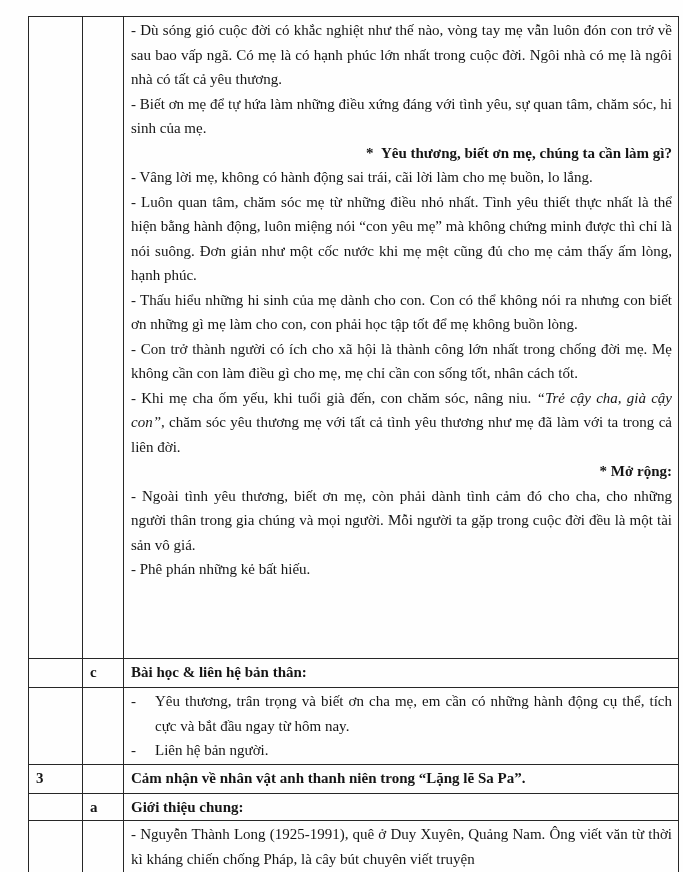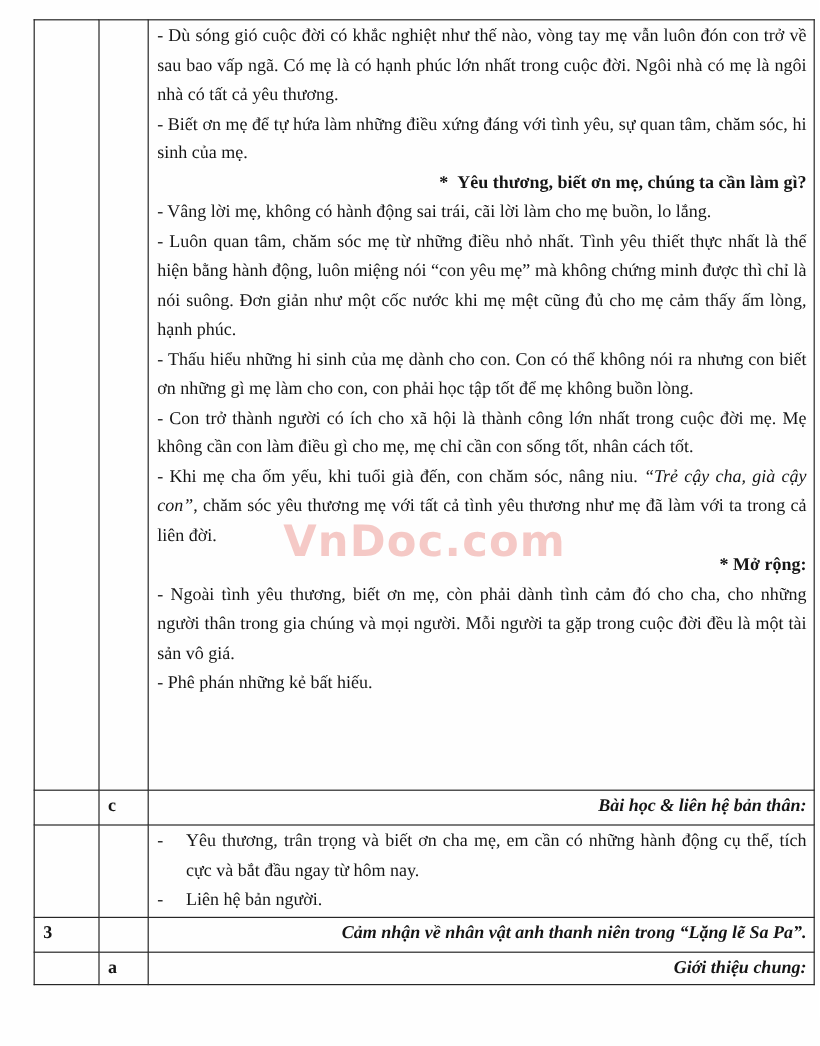--- a/index.html
+++ b/index.html
@@ -37,52 +37,51 @@
     padding:1px 6px 1px 7px;
     font-size:15px;
     line-height:24.5px;
     background:transparent;
   }
   td.c1{}
   td.c2{}
   p{margin:0;text-align:justify;}
   p.head{font-weight:bold;text-align:right;}
   .lbl{font-weight:bold;text-align:left;}
-  td.title-cell{font-weight:bold;text-align:right;font-style:italic;}
+  td.title-cell{font-weight:bold;text-align:left;}
   .bullet{display:flex;}
   .bullet .marker{flex:0 0 24px;}
   .bullet .btext{flex:1 1 auto;text-align:justify;}
   em{font-style:italic;}
 </style>
 </head>
 <body>
 
 <div class="page">
 
-  <div class="watermark">VnDoc.com</div>
 
   <table class="doc">
     <colgroup>
       <col style="width:54px">
       <col style="width:41px">
       <col style="width:555px">
     </colgroup>
     <tbody>
 
       <tr>
         <td class="c1" style="height:639px"></td>
         <td class="c2"></td>
         <td>
           <p>- Dù sóng gió cuộc đời có khắc nghiệt như thế nào, vòng tay mẹ vẫn luôn đón con trở về sau bao vấp ngã. Có mẹ là có hạnh phúc lớn nhất trong cuộc đời. Ngôi nhà có mẹ là ngôi nhà có tất cả yêu thương.</p>
           <p>- Biết ơn mẹ để tự hứa làm những điều xứng đáng với tình yêu, sự quan tâm, chăm sóc, hi sinh của mẹ.</p>
           <p class="head">* &nbsp;Yêu thương, biết ơn mẹ, chúng ta cần làm gì?</p>
           <p>- Vâng lời mẹ, không có hành động sai trái, cãi lời làm cho mẹ buồn, lo lắng.</p>
           <p>- Luôn quan tâm, chăm sóc mẹ từ những điều nhỏ nhất. Tình yêu thiết thực nhất là thể hiện bằng hành động, luôn miệng nói “con yêu mẹ” mà không chứng minh được thì chỉ là nói suông. Đơn giản như một cốc nước khi mẹ mệt cũng đủ cho mẹ cảm thấy ấm lòng, hạnh phúc.</p>
           <p>- Thấu hiểu những hi sinh của mẹ dành cho con. Con có thể không nói ra nhưng con biết ơn những gì mẹ làm cho con, con phải học tập tốt để mẹ không buồn lòng.</p>
-          <p>- Con trở thành người có ích cho xã hội là thành công lớn nhất trong cuộc đời mẹ. Mẹ không cần con làm điều gì cho mẹ, mẹ chỉ cần con sống tốt, nhân cách tốt.</p>
+          <p>- Con trở thành người có ích cho xã hội là thành công lớn nhất trong chống đời mẹ. Mẹ không cần con làm điều gì cho mẹ, mẹ chỉ cần con sống tốt, nhân cách tốt.</p>
           <p><span>- Khi mẹ cha ốm yếu, khi tuổi già đến, con chăm sóc, nâng niu. </span><em>“Trẻ cậy cha, già cậy con”</em><span>, chăm sóc yêu thương mẹ với tất cả tình yêu thương như mẹ đã làm với ta trong cả liên đời.</span></p>
           <p class="head">* Mở rộng:</p>
           <p>- Ngoài tình yêu thương, biết ơn mẹ, còn phải dành tình cảm đó cho cha, cho những người thân trong gia chúng và mọi người. Mỗi người ta gặp trong cuộc đời đều là một tài sản vô giá.</p>
           <p>- Phê phán những kẻ bất hiếu.</p>
         </td>
       </tr>
 
       <tr>
         <td class="c1" style="height:26px"></td>
         <td class="c2 lbl">c</td>
@@ -109,16 +108,23 @@
         <td class="c2"></td>
         <td class="title-cell">Cảm nhận về nhân vật anh thanh niên trong “Lặng lẽ Sa Pa”.</td>
       </tr>
 
       <tr>
         <td class="c1" style="height:24px"></td>
         <td class="c2 lbl">a</td>
         <td class="title-cell">Giới thiệu chung:</td>
       </tr>
 
+      <tr>
+        <td class="c1" style="height:50px"></td>
+        <td class="c2"></td>
+        <td>
+          <p>- Nguyễn Thành Long (1925-1991), quê ở Duy Xuyên, Quảng Nam. Ông viết văn từ thời kì kháng chiến chống Pháp, là cây bút chuyên viết truyện</p>
+        </td>
+      </tr>
 
     </tbody>
   </table>
 </div>
 
 </body></html>

